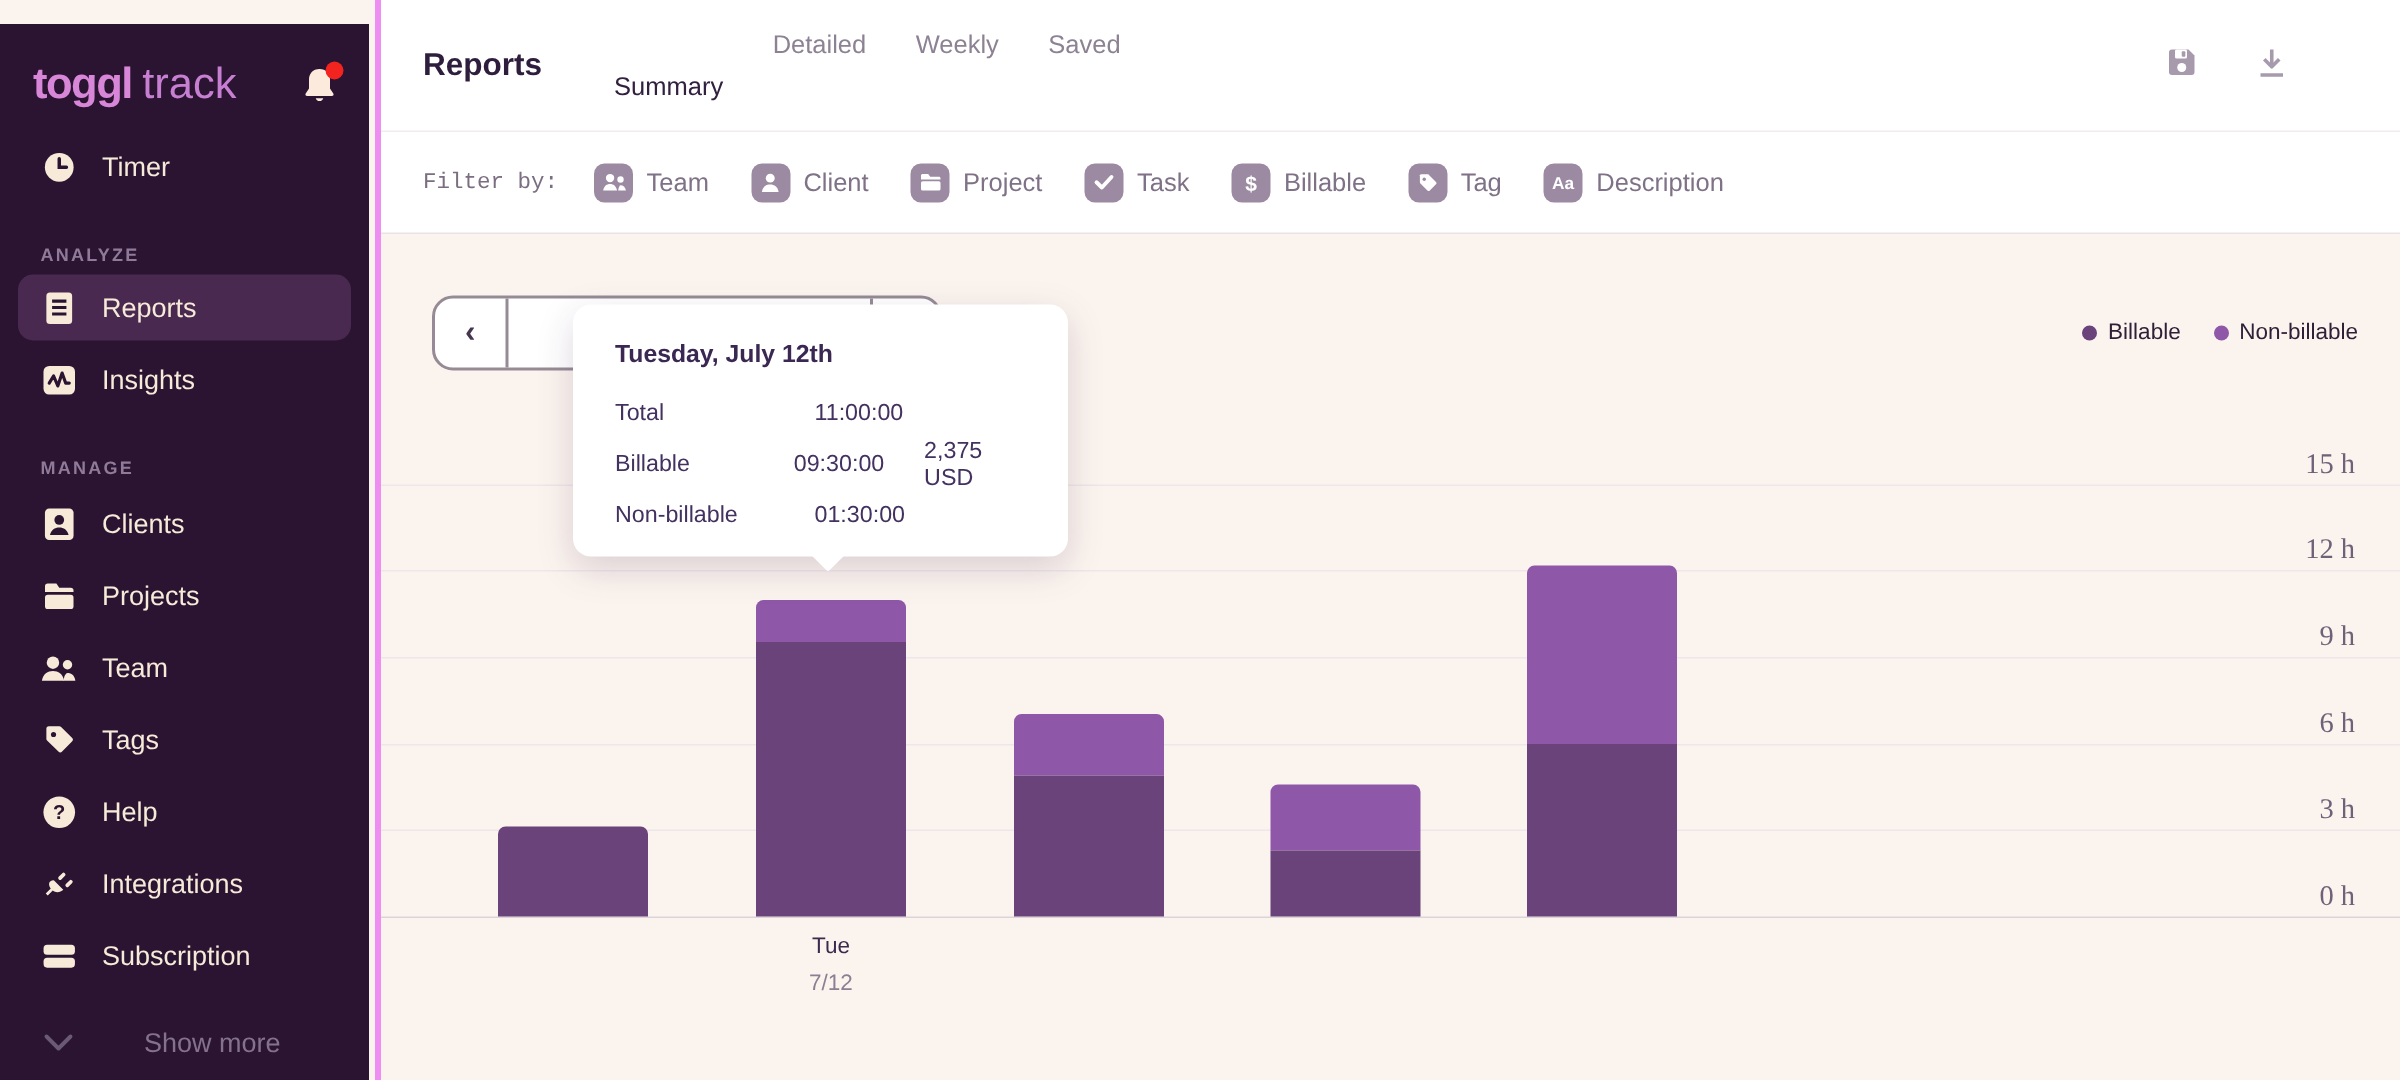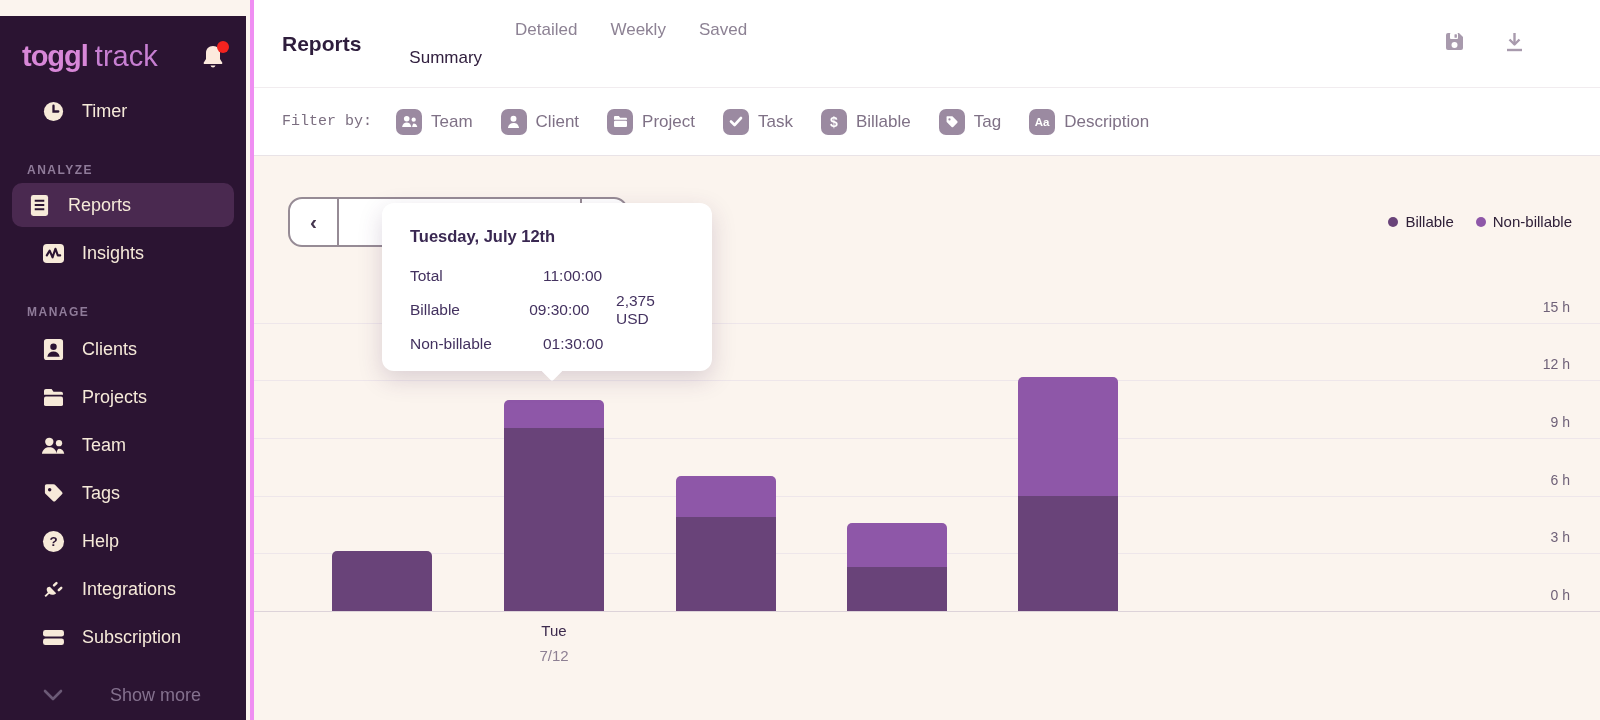--- a/index.html
+++ b/index.html
@@ -10,42 +10,42 @@
   
   .sidebar{position:absolute;left:0;top:16px;width:246px;height:720px;background:#2b1432;color:#f7ead9;}
   .accent-line{position:absolute;left:250px;top:0;width:4px;height:720px;background:#ef8ef2;}
   .logo-row{display:flex;align-items:center;padding:24px 20px 0 22px;}
   .logo-bold{font-size:29px;font-weight:800;color:#d887d8;letter-spacing:-1px;}
   .logo-light{font-size:29px;font-weight:300;color:#c77fd2;margin-left:7px;}
   .bell-wrap{margin-left:auto;position:relative;width:26px;height:28px;cursor:pointer;}
   .bell-dot{position:absolute;right:-3px;top:-2px;width:12px;height:12px;border-radius:50%;background:#f3231f;}
   .nav{margin-top:14px;}
   .section-header{margin:28px 0 6px 27px;font-size:12px;font-weight:700;letter-spacing:1.5px;color:#8f7b99;}
-  .nav-item{display:flex;align-items:center;height:48px;padding:0 10px 0 41px;font-size:18px;color:#f6ead9;cursor:pointer;}
+  .nav-item{display:flex;align-items:center;height:48px;padding:0 10px 0 27px;font-size:18px;color:#f6ead9;cursor:pointer;}
   .nav-item .ic{width:24px;height:24px;margin-right:17px;display:flex;align-items:center;justify-content:center;flex:none;}
   .nav-item.active{background:#4a2950;border-radius:10px;margin:2px 12px;height:44px;padding-left:15px;}
   .nav-item.dim{color:#84718e;}
   
   .topbar{position:absolute;left:254px;top:0;right:0;height:88px;background:#fff;border-bottom:1px solid #f1ecef;display:flex;align-items:center;padding-left:28px;box-sizing:border-box;}
   .page-title{font-size:21px;font-weight:700;color:#2e1d3c;}
   .tabs{display:flex;gap:33px;margin-left:48px;font-size:17px;color:#8d8294;}
   .tab{cursor:pointer;}
   .tab.active{color:#32203f;font-weight:500;margin-top:28px;}
   .topbar-icons{margin-left:auto;display:flex;gap:37px;padding-right:74px;color:#a89aad;align-items:center;}
   .topbar-icons .tbi{cursor:pointer;display:flex;}
   
   .filterbar{position:absolute;left:254px;top:88px;right:0;height:68px;background:#fff;border-bottom:1px solid #e9e3e7;display:flex;align-items:center;padding-left:28px;box-sizing:border-box;}
   .filter-label{font-size:15px;color:#7b6e80;margin-right:24px;font-family:Liberation Mono, monospace;}
   .filter-item{display:flex;align-items:center;gap:9px;margin-right:28px;font-size:17px;color:#7f7186;cursor:pointer;}
   .fi-icon{width:26px;height:26px;border-radius:7px;background:#9b8aa1;display:flex;align-items:center;justify-content:center;color:#fff;flex:none;font-weight:700;}
   
   #chart-area{position:absolute;left:254px;top:156px;right:0;bottom:0;background:#fbf4ee;}
   .gridline{position:absolute;left:0;right:0;height:1px;background:#eee6ea;}
   .gridline.base{background:#ddd3d9;}
-  .ytick{position:absolute;right:30px;font-size:14px;color:#6f6178;}
+  .ytick{position:absolute;right:30px;font-size:19px;color:#6f6178;font-family:Liberation Serif, serif;}
   .legend{position:absolute;top:57px;right:28px;display:flex;gap:22px;align-items:center;font-size:15px;color:#2f2038;z-index:2;}
   .legend-item{display:flex;align-items:center;cursor:pointer;}
   .legend-dot{width:10px;height:10px;border-radius:50%;margin-right:7px;}
   .bar{position:absolute;width:100px;display:flex;flex-direction:column;cursor:pointer;}
   .seg{width:100%;}
   .seg.rounded{border-radius:5px 5px 0 0;}
   .xlabel{position:absolute;width:120px;text-align:center;font-size:15px;line-height:25px;}
   .xlabel .l1{color:#3c2a4d;}
   .xlabel .l2{color:#8d7f93;}
   

